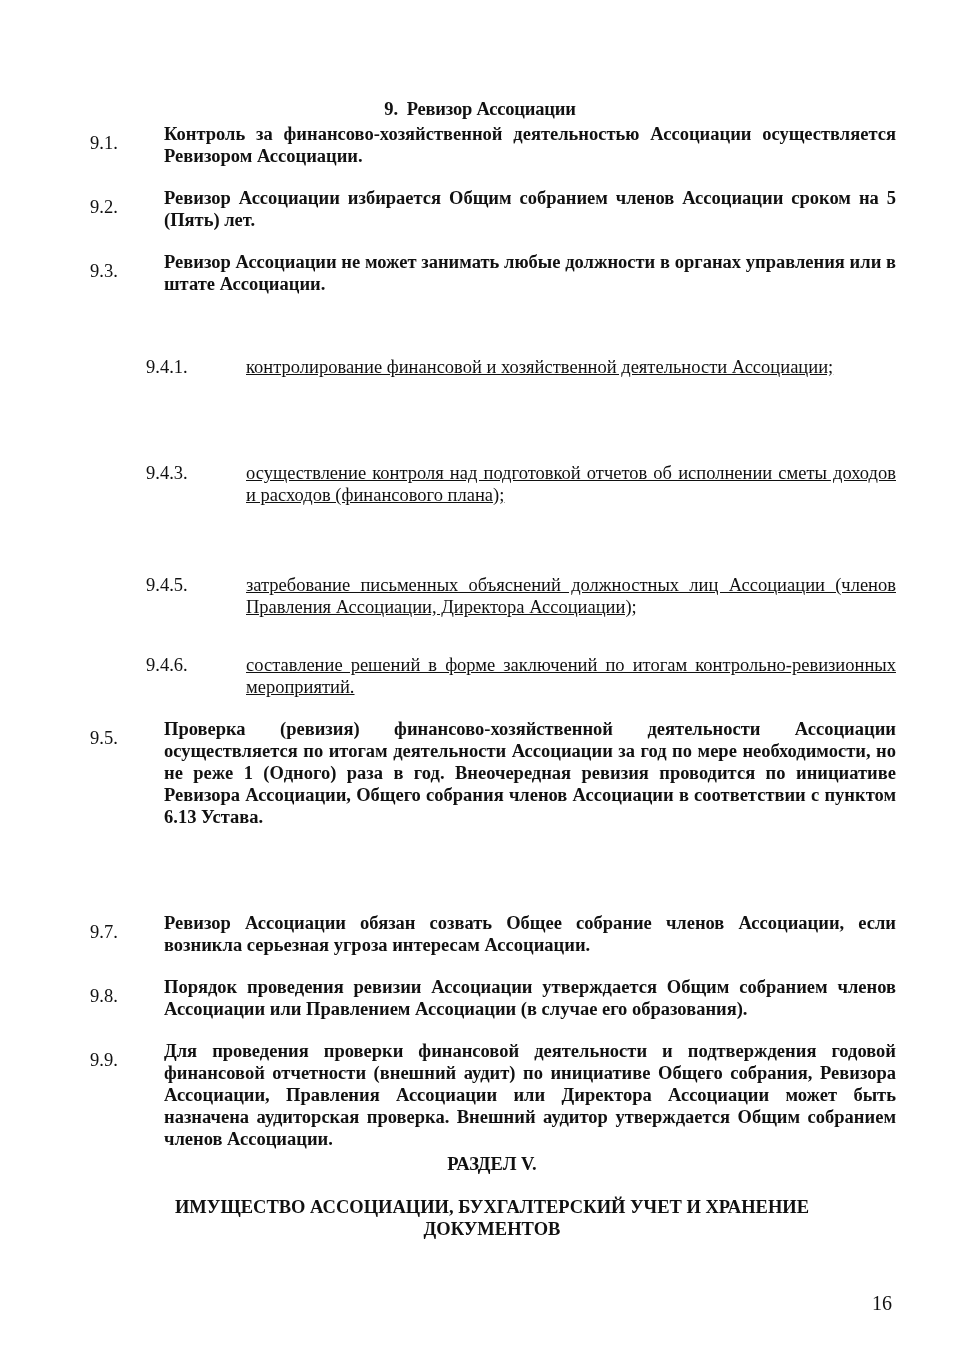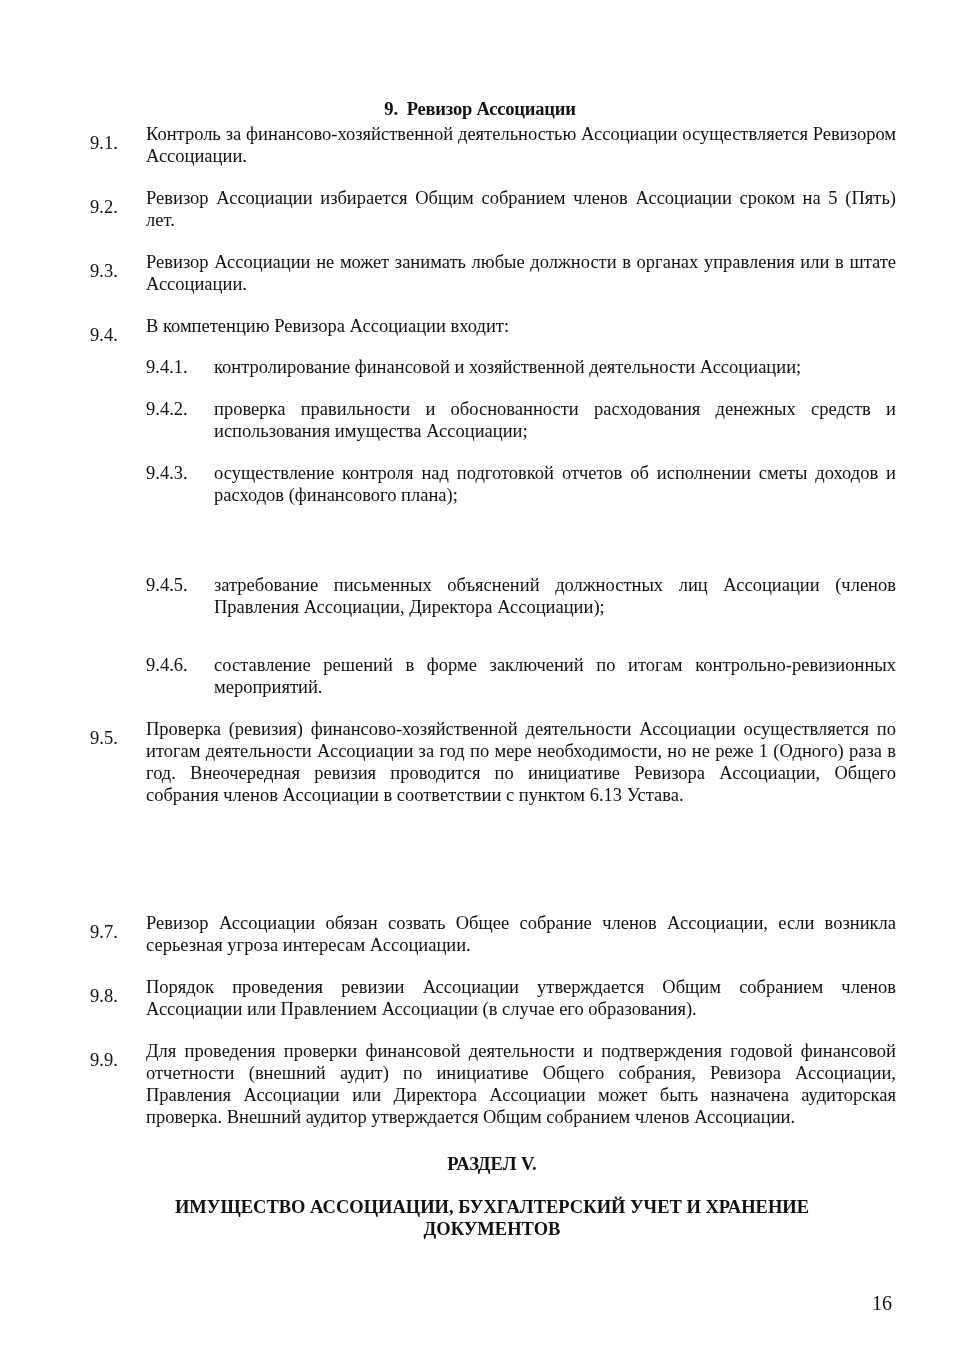--- a/index.html
+++ b/index.html
@@ -10,24 +10,24 @@
       font-size: 18.5px;
       line-height: 22px;
     }
     .page { position: absolute; left: 0; top: 0; width: 960px; height: 1356px; }
     .heading {
       position: absolute; left: 0; width: 960px; text-align: center;
       font-weight: bold; letter-spacing: -0.2px;
     }
     .item { position: absolute; left: 90px; width: 806px; }
     .item .num { position: absolute; left: 0; top: 9px; }
-    .item .txt { margin-left: 56px; text-align: justify; text-align-last: left; }
+    .item .txt { margin-left: 74px; text-align: justify; text-align-last: left; font-weight: bold; }
     .sub { position: absolute; left: 146px; width: 750px; }
     .sub .num { position: absolute; left: 0; top: 0; }
-    .sub .txt { margin-left: 68px; text-align: justify; text-align-last: left; }
+    .sub .txt { margin-left: 100px; text-align: justify; text-align-last: left; text-decoration: underline; }
     .section-title { position: absolute; left: 0; width: 984px; text-align: center; font-weight: bold; }
     .page-number { position: absolute; left: 872px; top: 1292px; font-size: 20px; }
   </style>
 </head>
 <body>
 
 <div class="page">
 
   <div class="heading" style="top:98px;">
     <span>9.</span>&nbsp;
@@ -42,34 +42,26 @@
   <div class="item" style="top:187px;">
     <span class="num">9.2.</span>
     <div class="txt">Ревизор Ассоциации избирается Общим собранием членов Ассоциации сроком на 5 (Пять) лет.</div>
   </div>
 
   <div class="item" style="top:251px;">
     <span class="num">9.3.</span>
     <div class="txt">Ревизор Ассоциации не может занимать любые должности в органах управления или в штате Ассоциации.</div>
   </div>
 
-  <div class="item" style="top:315px;">
-    <span class="num">9.4.</span>
-    <div class="txt">В компетенцию Ревизора Ассоциации входит:</div>
-  </div>
 
   <div class="sub" style="top:356px;">
     <span class="num">9.4.1.</span>
     <div class="txt">контролирование финансовой и хозяйственной деятельности Ассоциации;</div>
   </div>
 
-  <div class="sub" style="top:398px;">
-    <span class="num">9.4.2.</span>
-    <div class="txt">проверка правильности и обоснованности расходования денежных средств и использования имущества Ассоциации;</div>
-  </div>
 
   <div class="sub" style="top:462px;">
     <span class="num">9.4.3.</span>
     <div class="txt">осуществление контроля над подготовкой отчетов об исполнении сметы доходов и расходов (финансового плана);</div>
   </div>
 
 
   <div class="sub" style="top:574px;">
     <span class="num">9.4.5.</span>
     <div class="txt">затребование письменных объяснений должностных лиц Ассоциации (членов Правления Ассоциации, Директора Ассоциации);</div>

